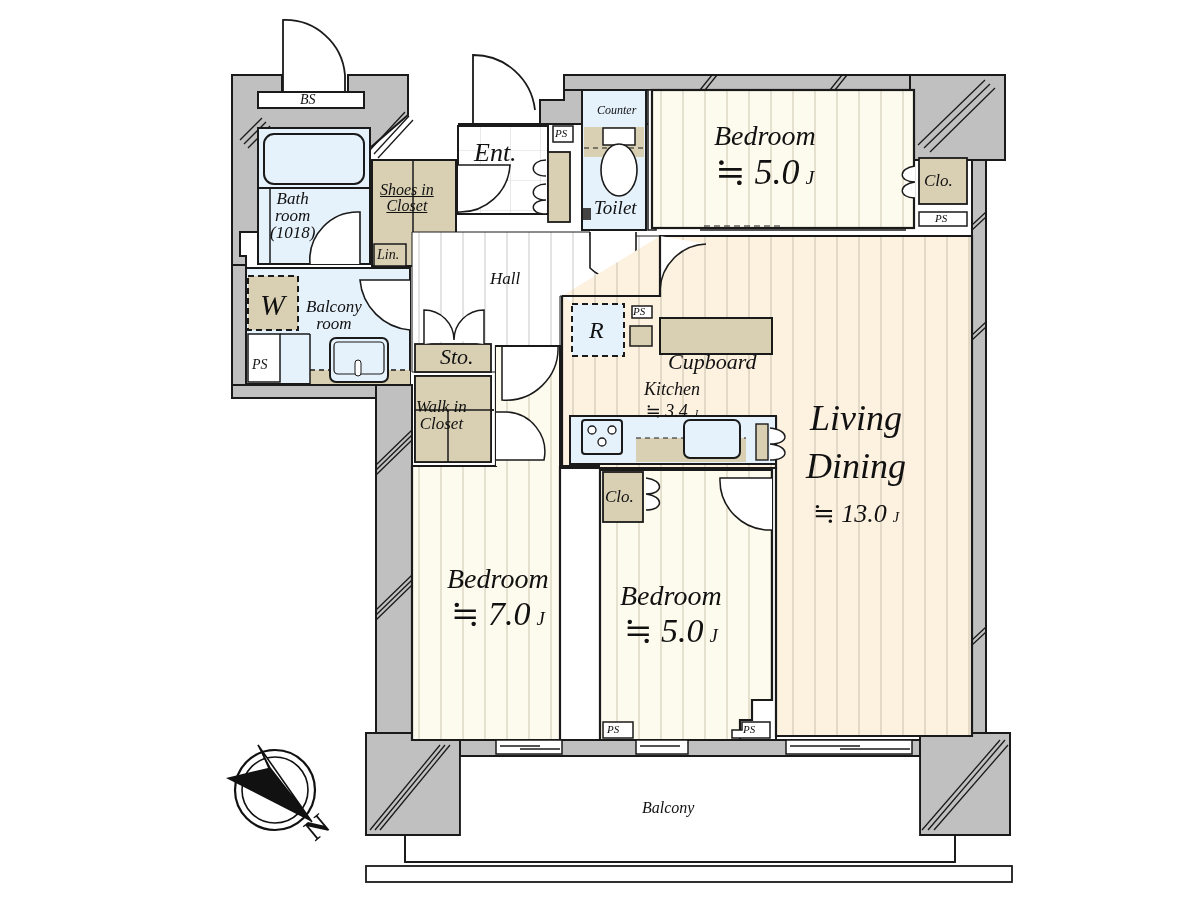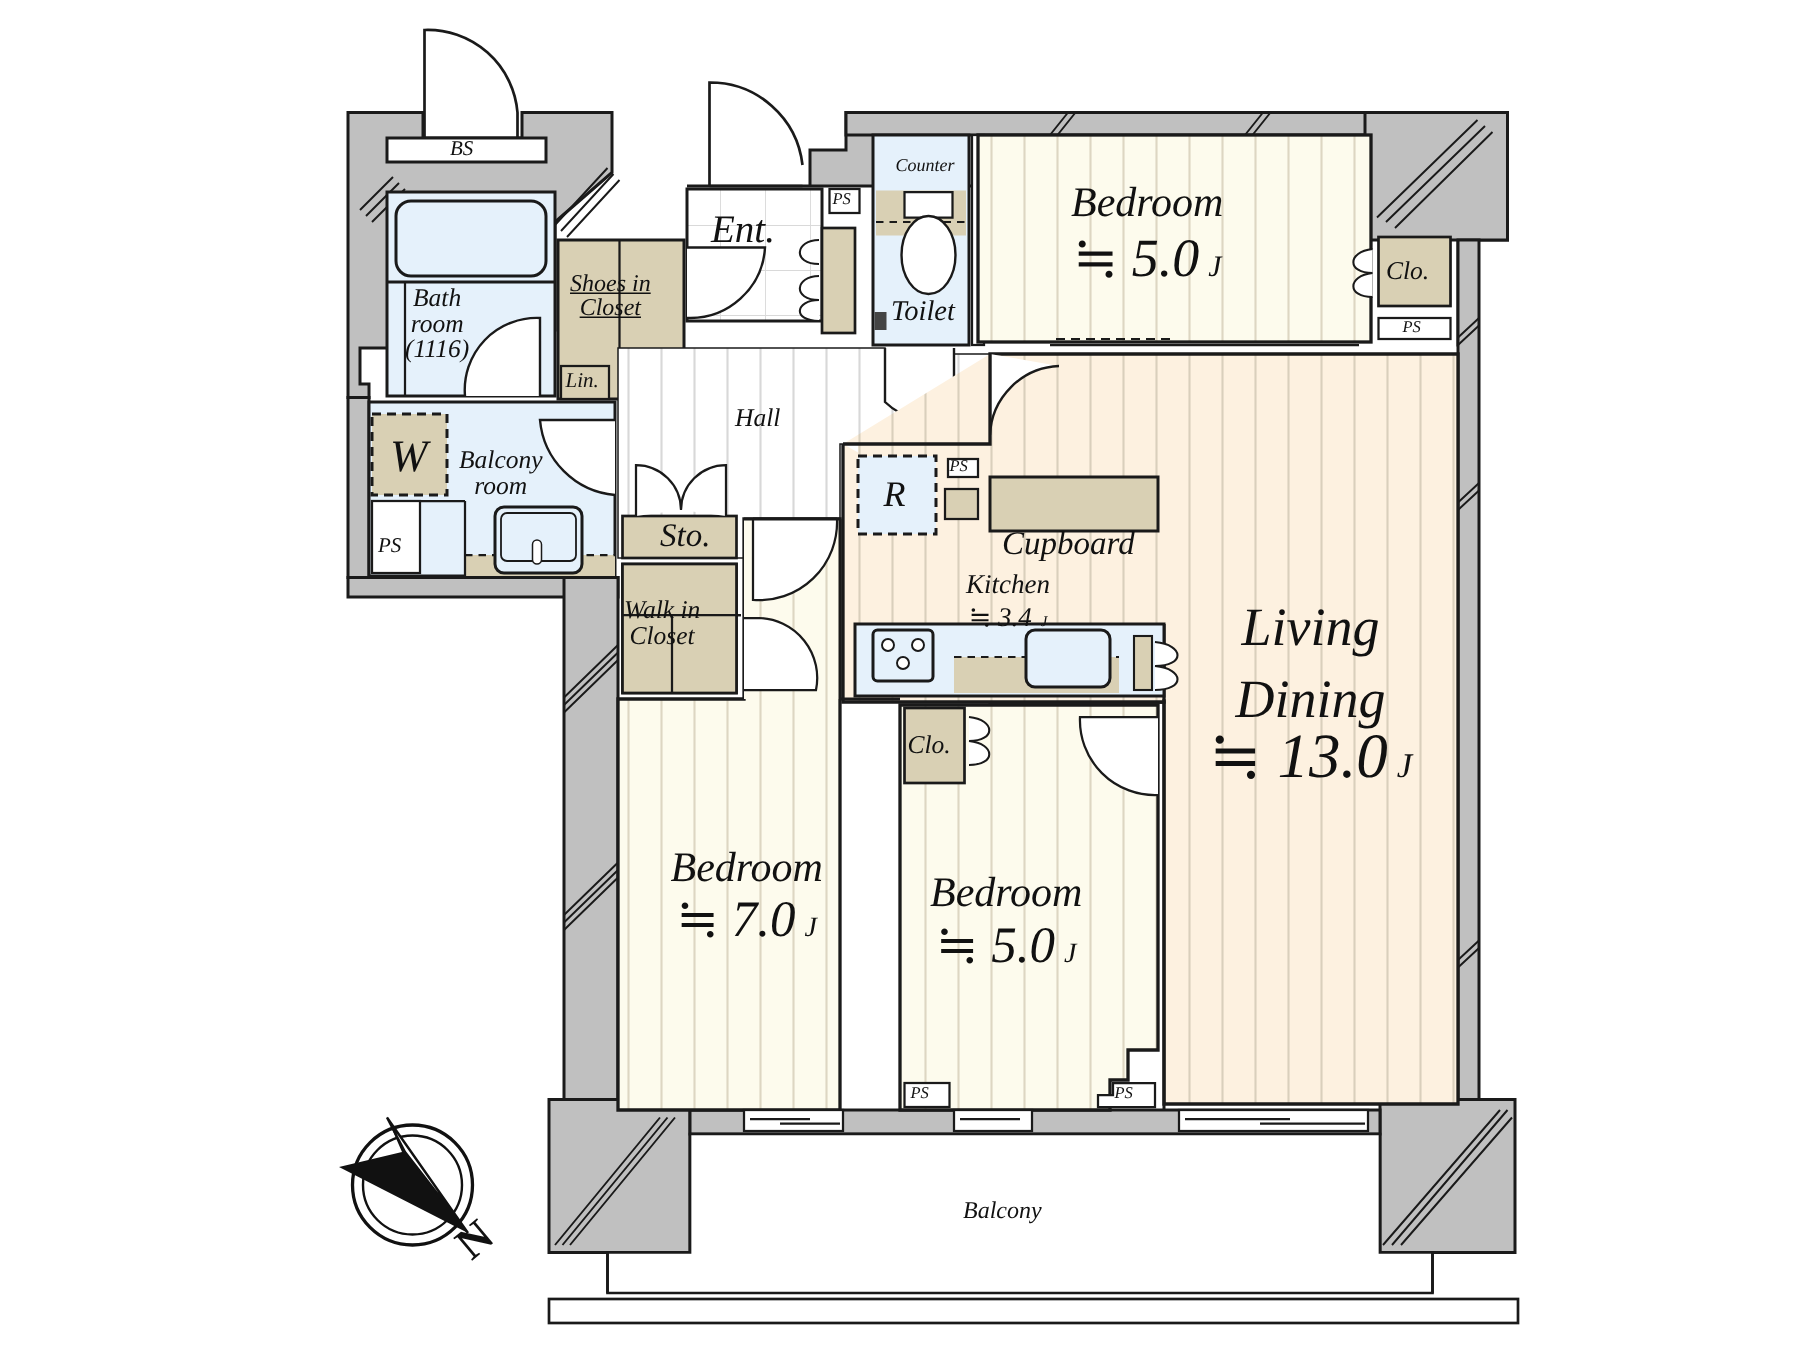--- a/index.html
+++ b/index.html
@@ -207,21 +207,21 @@
     <path d="M258 745 L312 822 L226 778 L268 768 Z" fill="#111"></path>
     <path d="M258 745 L312 822 L270 768 Z" fill="#fff" stroke="#111" stroke-width="1.6"></path>
   </g>
 </svg>
 
 <div class="lbl sz-xs" style="left:300px;top:93px;">BS</div>
 
 <div class="lbl sz-s" style="left:270px;top:190px;">
   <span class="area">Bath</span>
   <span class="area">room</span>
-  <span class="area">(1116)</span>
+  <span class="area">(1018)</span>
 </div>
 
 <div class="lbl sz-s" style="left:380px;top:182px;font-size:16px;text-decoration:underline;">
   <span class="area">Shoes in</span>
   <span class="area">Closet</span>
 </div>
 
 <div class="lbl sz-xs" style="left:377px;top:248px;">Lin.</div>
 
 <div class="lbl sz-l" style="left:260px;top:290px;">W</div>
@@ -269,21 +269,21 @@
   <span class="area sz-s" style="font-size:18px;">Kitchen</span>
   <span class="area" style="font-size:18px;margin-top:4px;">
     <span>≒</span>
     <span>3.4</span><span class="j">J</span>
   </span>
 </div>
 
 <div class="lbl" style="left:806px;top:400px;">
   <span class="area" style="font-size:36px;">Living</span>
   <span class="area" style="font-size:36px;margin-top:12px;">Dining</span>
-  <span class="area" style="font-size:42px;margin-top:0;">
+  <span class="area" style="font-size:26px;margin-top:17px;">
     <span>≒</span>
     <span>13.0</span><span class="j">J</span>
   </span>
 </div>
 
 <div class="lbl sz-s" style="left:605px;top:488px;">Clo.</div>
 
 <div class="lbl" style="left:447px;top:565px;">
   <span class="area" style="font-size:28px;">Bedroom</span>
   <span class="area" style="font-size:34px;margin-top:4px;">

